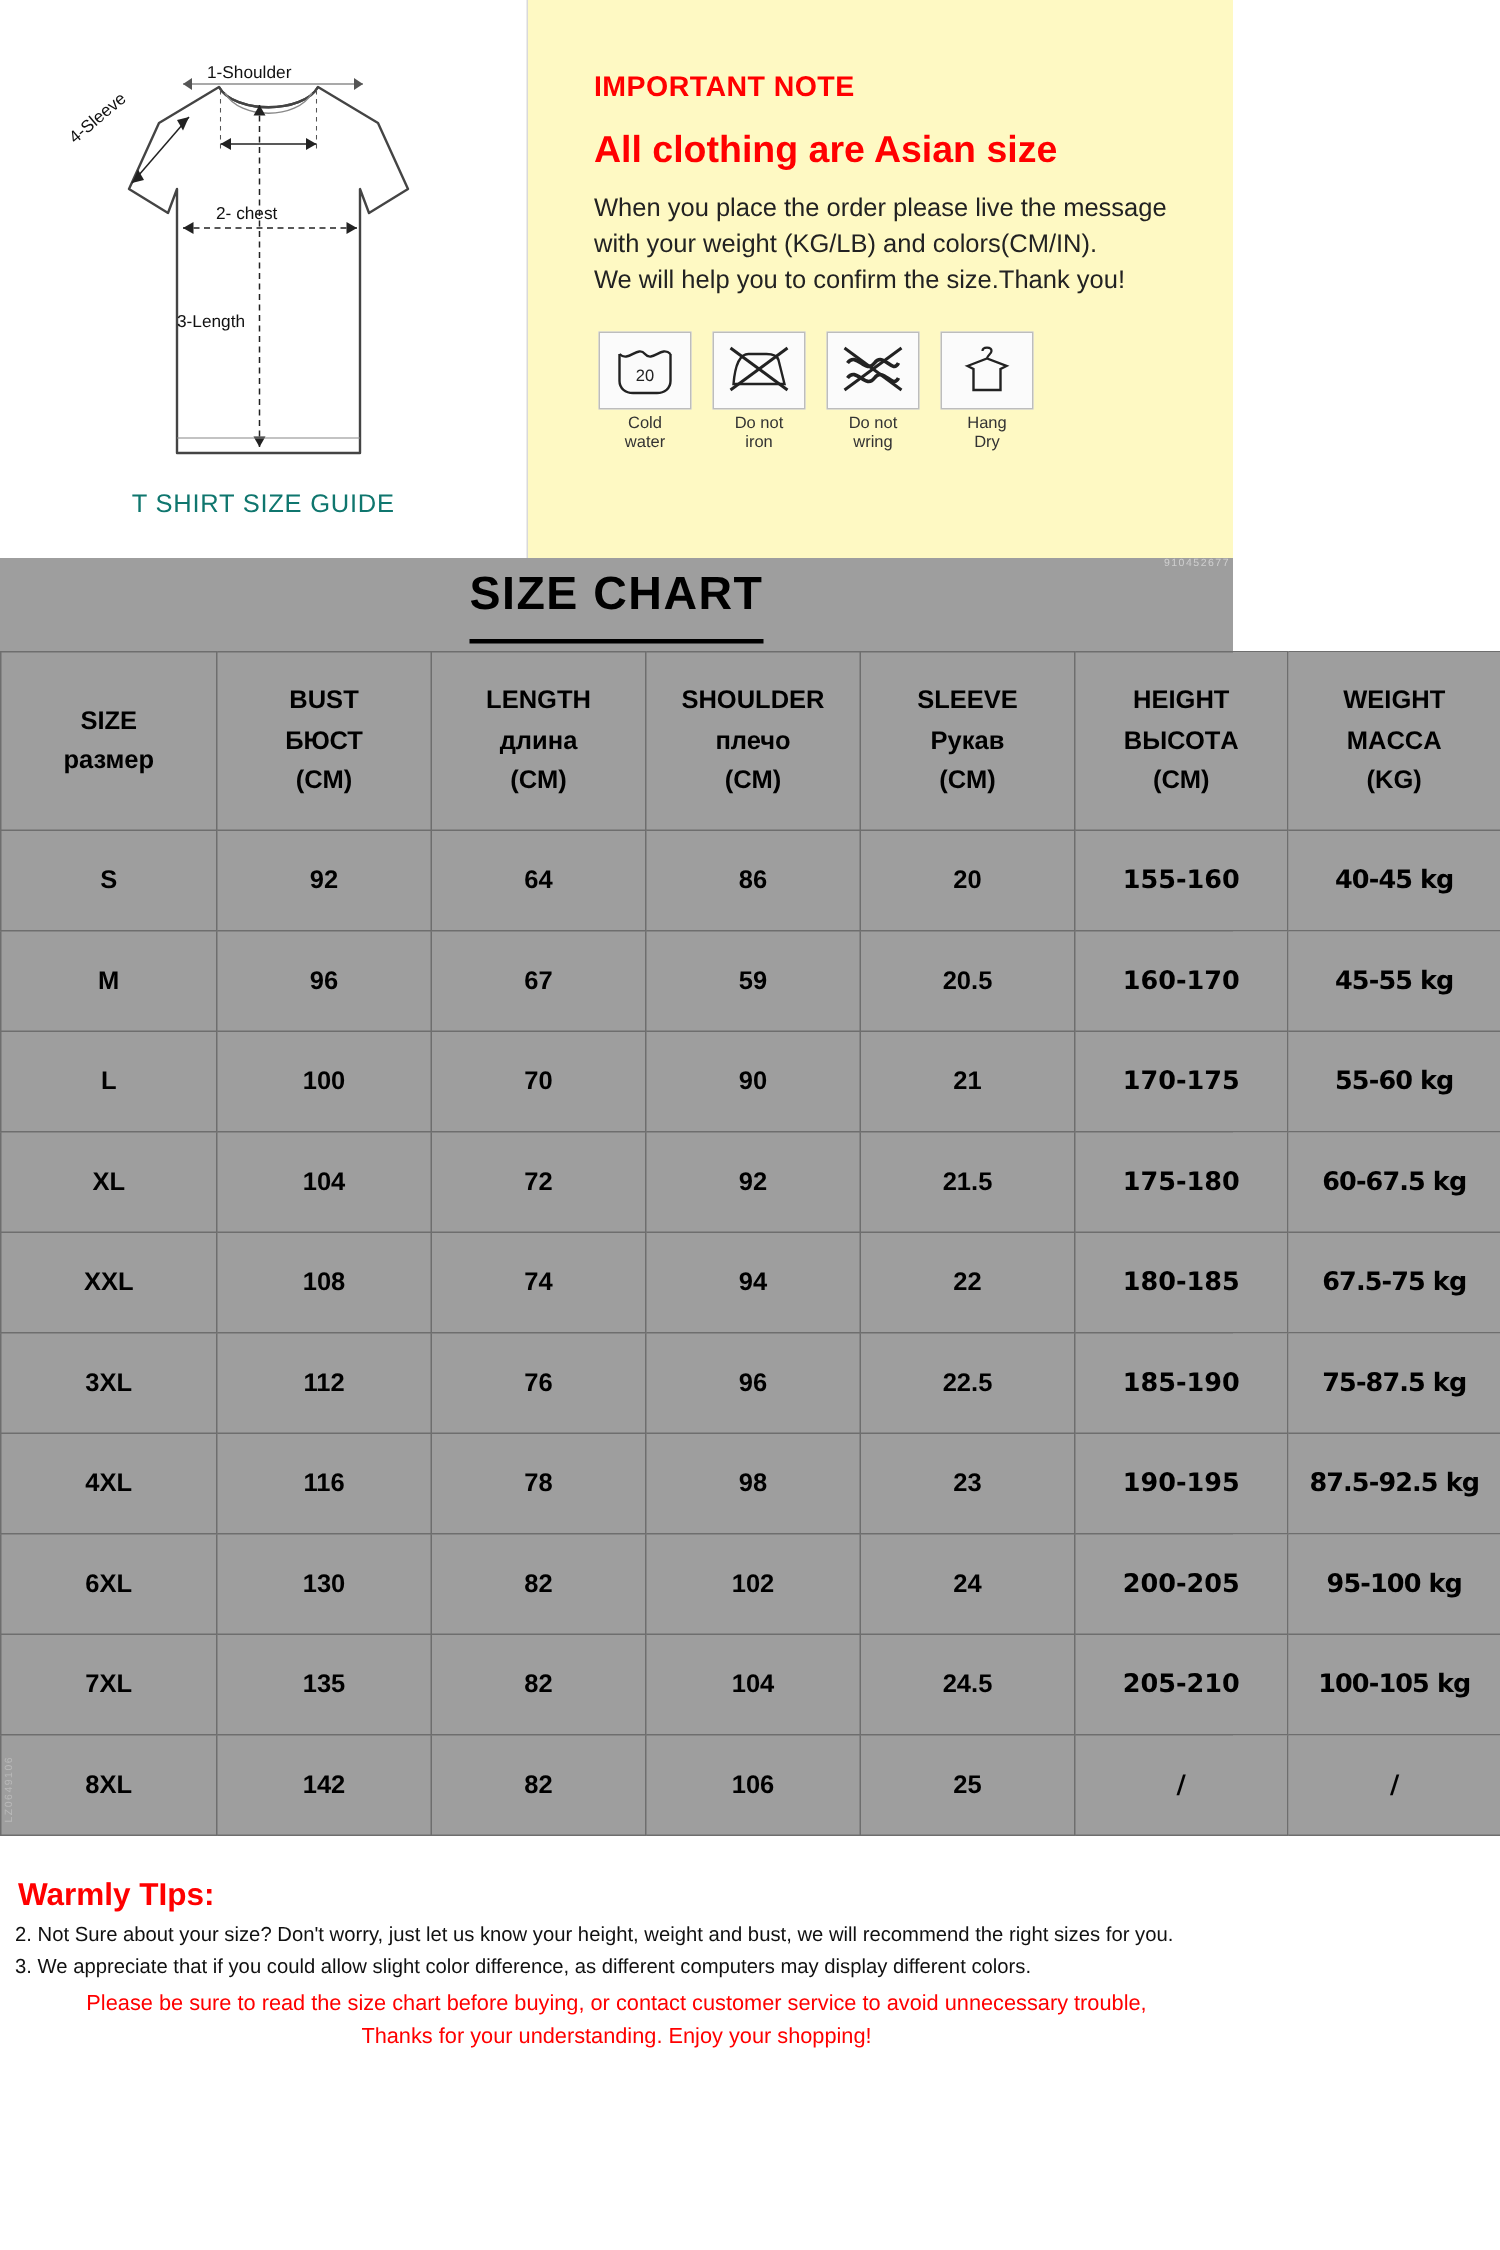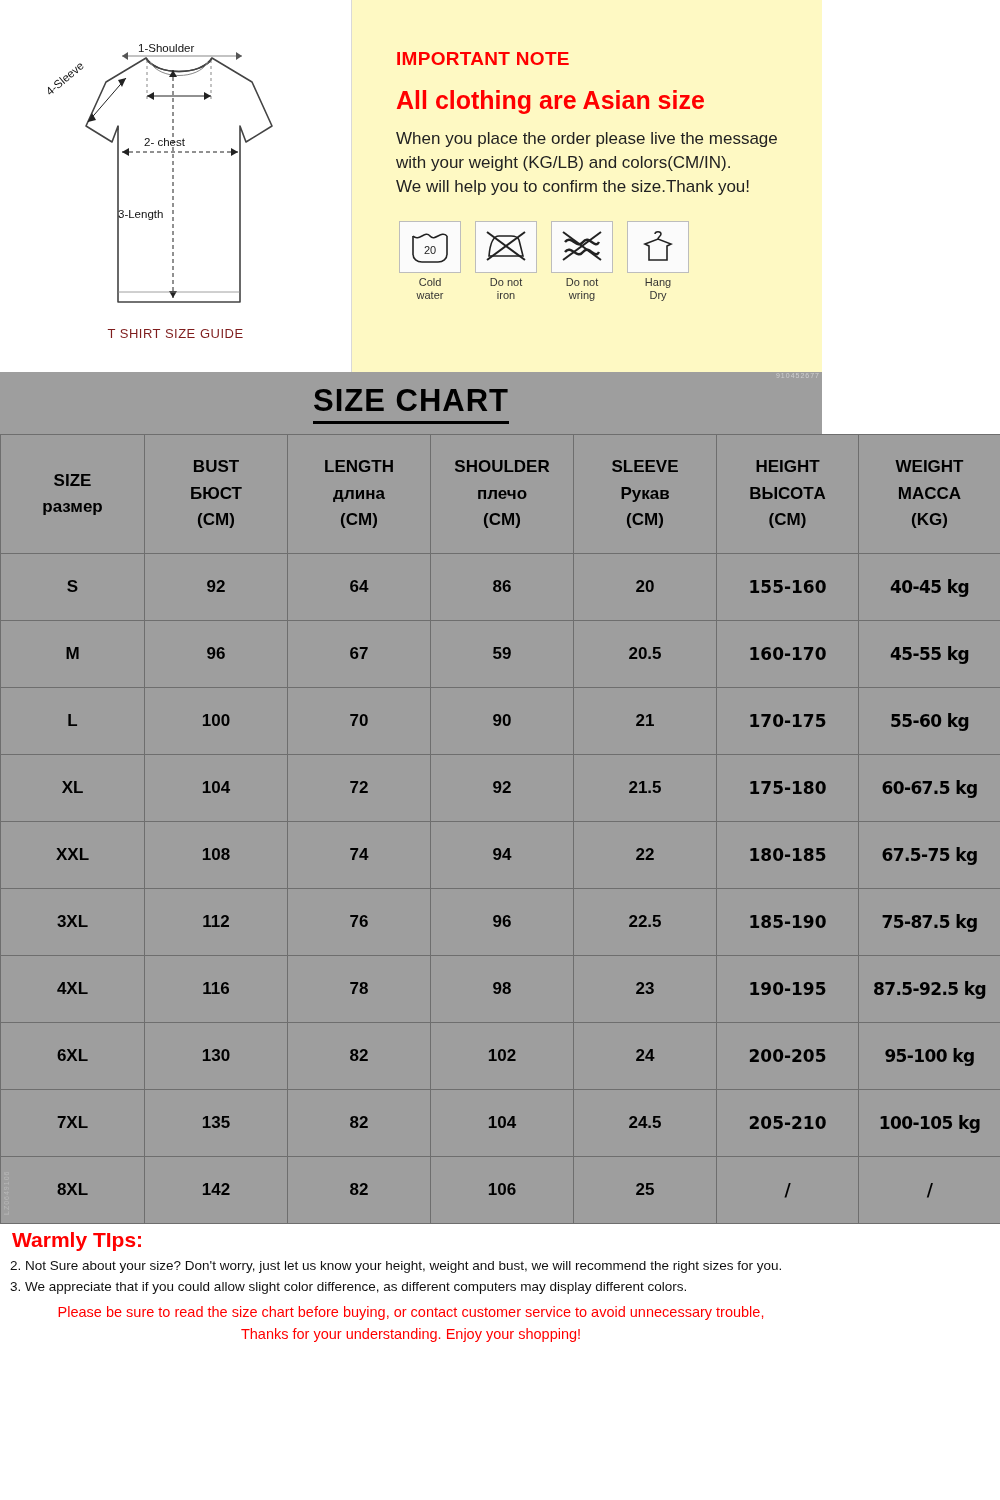--- a/index.html
+++ b/index.html
@@ -38,22 +38,22 @@
     left: 34px;
     top: 30px;
     width: 290px;
     height: 280px;
   }
   .guide-caption {
     position: absolute;
     left: 0; right: 0;
     top: 326px;
     text-align: center;
-    font-size: 13px;
-    color: #7f1d1d;
+    font-size: 17px;
+    color: #0f766e;
     letter-spacing: 0.5px;
   }
   .note-box {
     flex: 1;
     background: #fef9c3;
     padding: 48px 34px 0 44px;
     box-sizing: border-box;
     position: relative;
   }
   .note-title {
@@ -127,21 +127,21 @@
     align-items: center;
     justify-content: center;
   }
   .chart-title {
     font-family: "Liberation Sans", sans-serif;
     font-size: 31px;
     font-weight: bold;
     color: #000;
     letter-spacing: 1px;
     border-bottom: 3px solid #000;
-    padding-bottom: 2px;
+    padding-bottom: 12px;
   }
   table.size-table {
     width: 1000px;
     border-collapse: collapse;
     table-layout: fixed;
   }
   table.size-table th,
   table.size-table td {
     border: 1px solid #6e6e6e;
     text-align: center;
@@ -171,21 +171,21 @@
     font-size: 17px;
     font-weight: bold;
     font-family: "DejaVu Sans", sans-serif;
   }
   .th-sub {
     font-weight: bold;
   }
 
   
   .tips {
-    padding: 4px 10px 0 10px;
+    padding: 28px 10px 0 10px;
   }
   .tips-title {
     color: #ff0000;
     font-size: 21px;
     font-weight: bold;
     margin: 0 0 4px 2px;
   }
   .tip-line {
     font-size: 13.5px;
     color: #111;

